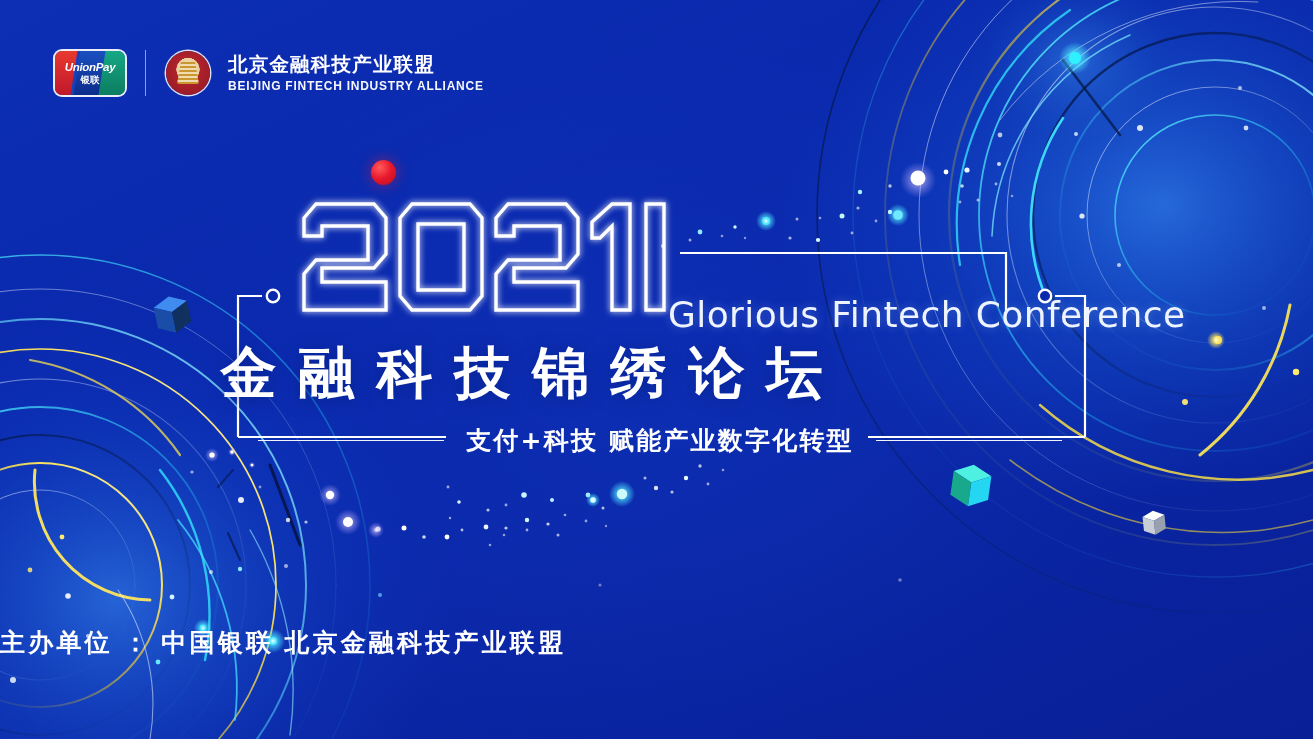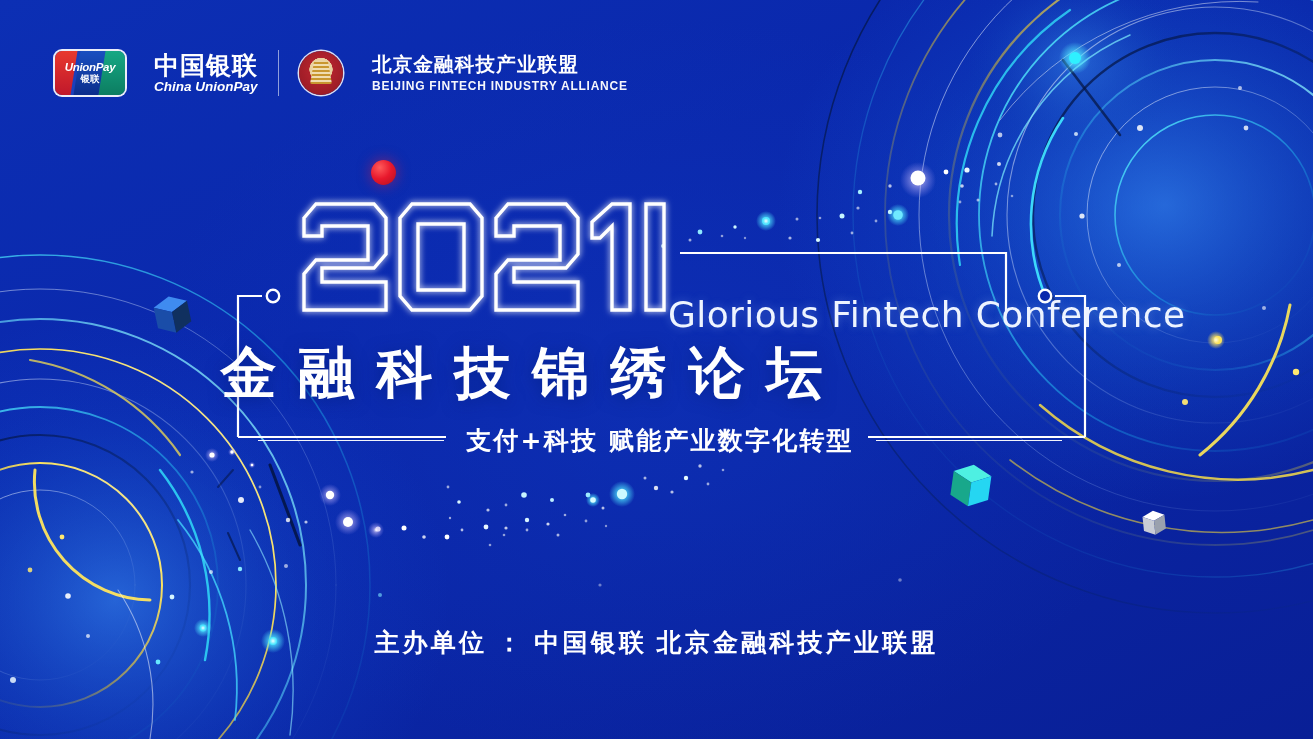--- a/index.html
+++ b/index.html
@@ -24,38 +24,38 @@
 
   
   .layer { position:absolute; inset:0; pointer-events:none; }
   .svgfull { position:absolute; left:0; top:0; width:1313px; height:739px; }
 
   
   #logobar {
     position:absolute; left:55px; top:50px;
     display:flex; align-items:center; gap:20px; z-index:40;
   }
-  .logo-group { display:flex; align-items:center; gap:29px; }
+  .logo-group { display:flex; align-items:center; gap:18px; }
 
   
   .up-card {
     position:relative; width:70px; height:44px; border-radius:7px;
     overflow:hidden; background:#1a3fbb;
     box-shadow:0 0 0 2px rgba(255,255,255,.92);
   }
   .up-band { position:absolute; top:0; height:100%; }
   .up-b1 { left:0;    width:33%; background:linear-gradient(180deg,#e8392e,#c0182b); transform:skewX(-9deg) translateX(-4px); }
   .up-b2 { left:31%;  width:35%; background:linear-gradient(180deg,#1a4fc0,#0b2d8c); transform:skewX(-9deg); }
   .up-b3 { left:64%;  width:40%; background:linear-gradient(180deg,#16a884,#0c7d61); transform:skewX(-9deg) translateX(2px); }
   .up-txt {
     position:absolute; inset:0; display:flex; flex-direction:column;
     align-items:center; justify-content:center; gap:1px; color:#fff;
   }
   .up-txt .l1 { font-size:11.5px; font-weight:700; font-style:italic; letter-spacing:-.3px; line-height:1; }
-  .up-txt .l2 { font-size:9.5px; font-weight:700; line-height:1;font-family:Liberation Serif, serif; }
+  .up-txt .l2 { font-size:9.5px; font-weight:700; line-height:1; }
   .up-name  { color:#fff; line-height:1.06; }
   .up-name .cn { font-size:25px; font-weight:700; letter-spacing:1px; display:block; }
   .up-name .en { font-size:13.5px; font-weight:700; font-style:italic; display:block; margin-top:1px; }
 
   .logo-div { width:1px; height:46px; background:rgba(255,255,255,.55); }
 
   
   .bf-seal {
     position:relative; width:44px; height:44px; border-radius:50%;
     background:radial-gradient(circle at 50% 42%,#f3e0bc 0%,#e9cf9c 34%,#b0222c 35%,#8e1822 100%);
@@ -106,23 +106,23 @@
     position:absolute; left:0; top:424px; width:1313px;
     display:flex; align-items:center; justify-content:center; gap:22px;padding-left:7px;
   }
   #tagline-row .rule { height:1.6px; background:#fff; width:186px; opacity:.95; }
   #tagline {
     color:#fff; font-size:25px; font-weight:700; letter-spacing:2.2px;
     white-space:nowrap; font-family:"DejaVu Sans","Liberation Sans",sans-serif;
   }
 
   #organizer {
-    position:absolute; left:0; top:626px; width:1313px; text-align:center;
+    position:absolute; left:0; top:626px; width:1313px; text-align:left;
     color:#fff; font-size:25px; font-weight:700; letter-spacing:3.2px;
-    white-space:nowrap; font-family:Liberation Serif, serif;
+    white-space:nowrap; font-family:Liberation Sans, sans-serif;
     z-index:30;
   }
 
   
   .dot-red {
     position:absolute; left:371px; top:160px; width:25px; height:25px;
     border-radius:50%;
     background:radial-gradient(circle at 35% 30%,#ff5a5a 0%,#e8182c 48%,#b00f20 100%);
     box-shadow:0 0 14px rgba(230,30,60,.55);
     z-index:25;
@@ -371,24 +371,20 @@
     <div class="logo-group">
       <div class="up-card">
         <div class="up-band up-b1"></div>
         <div class="up-band up-b2"></div>
         <div class="up-band up-b3"></div>
         <div class="up-txt">
           <span class="l1">UnionPay</span>
           <span class="l2">银联</span>
         </div>
       </div>
-      <div class="up-name">
-        <span class="cn">中国银联</span>
-        <span class="en">China UnionPay</span>
-      </div>
     </div>
 
     <div class="logo-div"></div>
 
     <div class="logo-group">
       <div class="bf-seal"></div>
       <div class="bf-name">
         <span class="cn">北京金融科技产业联盟</span>
         <span class="en">BEIJING FINTECH INDUSTRY ALLIANCE</span>
       </div>

